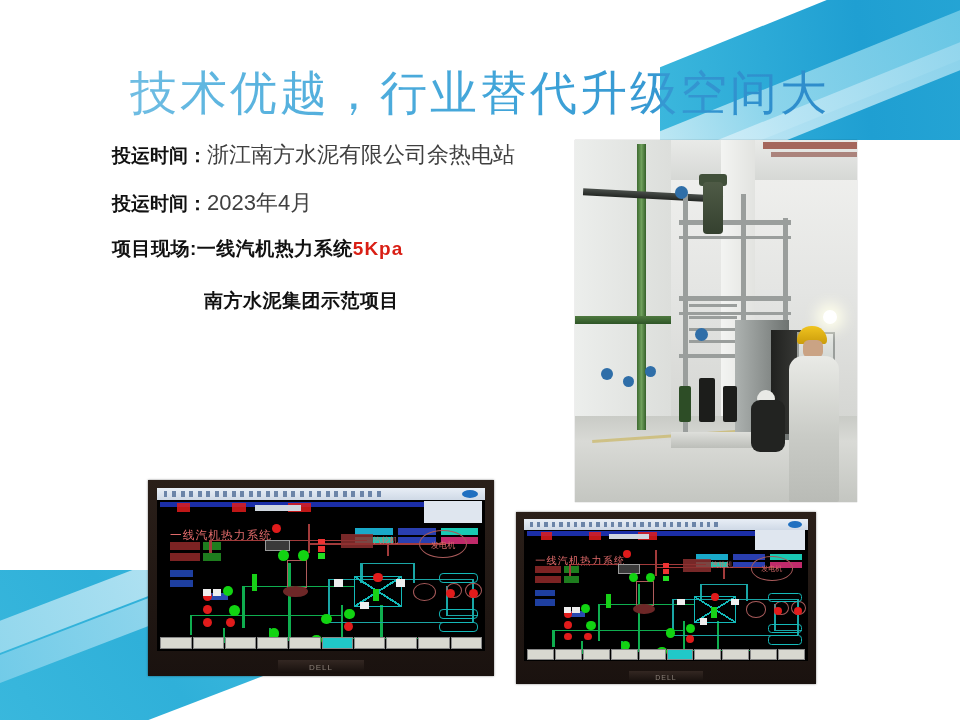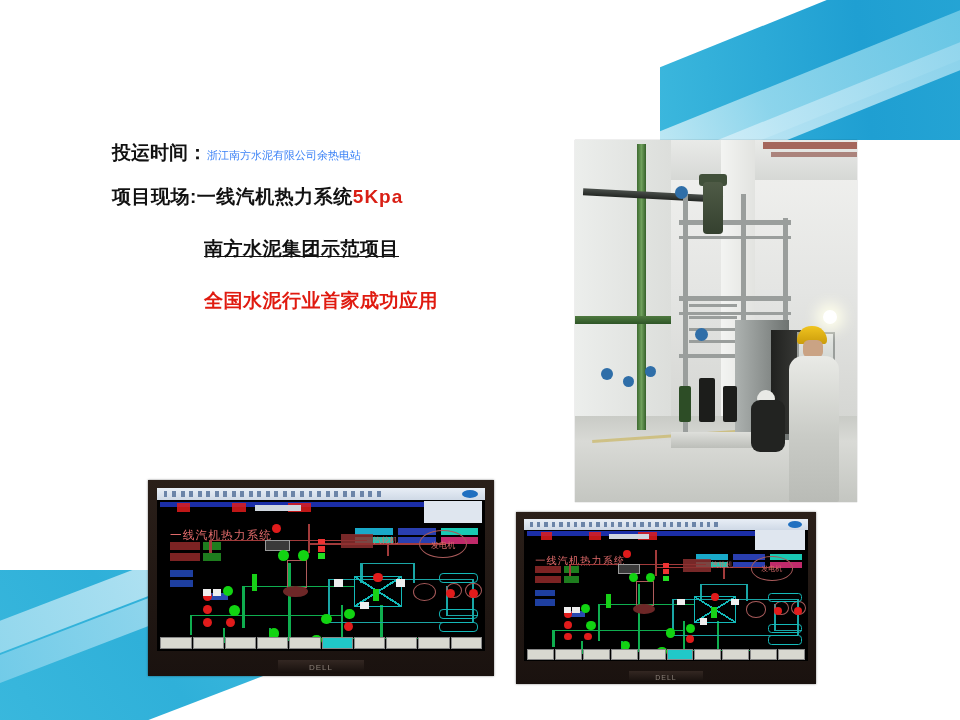--- a/index.html
+++ b/index.html
@@ -40,28 +40,28 @@
     font-size:47px;letter-spacing:3px;font-weight:400;white-space:nowrap;
     background:linear-gradient(90deg,#8cc9e8 0%,#5fb6e0 22%,#3ea3d8 55%,#2f8fcd 80%,#2b86c6 100%);
     -webkit-background-clip:text;background-clip:text;color:transparent;
     -webkit-text-fill-color:transparent;
   }
 
   
   .body-text{position:absolute;left:112px;top:140px;width:460px;}
   .ln{font-size:19px;color:#111;margin-bottom:17px;white-space:nowrap;}
   .ln .bold{font-weight:bold;}
-  .ln .thin{font-weight:400;color:#3b82f6;font-size:11px;}
+  .ln .thin{font-weight:400;color:#404040;font-size:22px;}
   .ln .red{color:#d91f15;font-weight:bold;letter-spacing:1px;}
   .l1{margin-bottom:18px;}
   .l2{margin-bottom:18px;}
   .l3{margin-bottom:26px;font-weight:bold;letter-spacing:.5px;}
   .l4{margin-left:84px;margin-bottom:26px;font-weight:bold;letter-spacing:.5px;}
   .l5{margin-left:105px;margin-bottom:26px;font-weight:bold;letter-spacing:.5px;}
-  .l6{margin-left:92px;margin-bottom:26px;font-weight:bold;letter-spacing:.5px;text-decoration:underline;}
+  .l6{margin-left:92px;margin-bottom:26px;font-weight:bold;letter-spacing:.5px;}
   .l7{margin-left:92px;color:#e01b10;font-weight:bold;letter-spacing:.5px;}
 
   
   .photo-plant{position:absolute;left:575px;top:140px;width:282px;height:362px;
     overflow:hidden;background:#cfd2d3;box-shadow:0 0 1px rgba(0,0,0,.4);}
   .pp-bg{position:absolute;inset:0;
     background:linear-gradient(180deg,#f2f2f0 0%,#e4e5e3 42%,#d8d9d6 70%,#cbcdc9 100%);}
   .pp-ceil{position:absolute;left:0;top:0;width:100%;height:40px;
     background:linear-gradient(180deg,#e9eae8,#d6d8d5);}
   .pp-ceilbeam{position:absolute;left:188px;top:2px;width:94px;height:7px;background:#8e3b2e;opacity:.75;}
@@ -168,30 +168,33 @@
     <div class="tr-band1"></div>
     <div class="tr-band2"></div>
     <div class="tr-band3"></div>
   </div>
   <div class="deco bl-wrap">
     <div class="bl-band1"></div>
     <div class="bl-band2"></div>
     <div class="bl-band3"></div>
   </div>
 
+  <div class="title">技术优越，行业替代升级空间大</div>
 
   <div class="body-text">
     <div class="ln l1">
       <span class="bold">投运时间：</span><span class="thin">浙江南方水泥有限公司余热电站</span>
     </div>
+    <div class="ln l2">
+      <span class="bold">投运时间：</span><span class="thin">2023年4月</span>
+    </div>
     <div class="ln l3">
       <span>项目现场:</span><span>一线汽机热力系统</span><span class="red">5Kpa</span>
     </div>
     <div class="ln l6">南方水泥集团示范项目</div>
-    <div class="ln l7">全国水泥行业首家成功应用</div>
   </div>
 
   <div class="photo-plant">
     <div class="pp-bg"></div>
     <div class="pp-ceil"></div>
     <div class="pp-ceilbeam"></div>
     <div class="pp-ceilbeam2"></div>
     <div class="pp-wallL"></div>
     <div class="pp-col"></div>
     <div class="pp-floor"></div>

